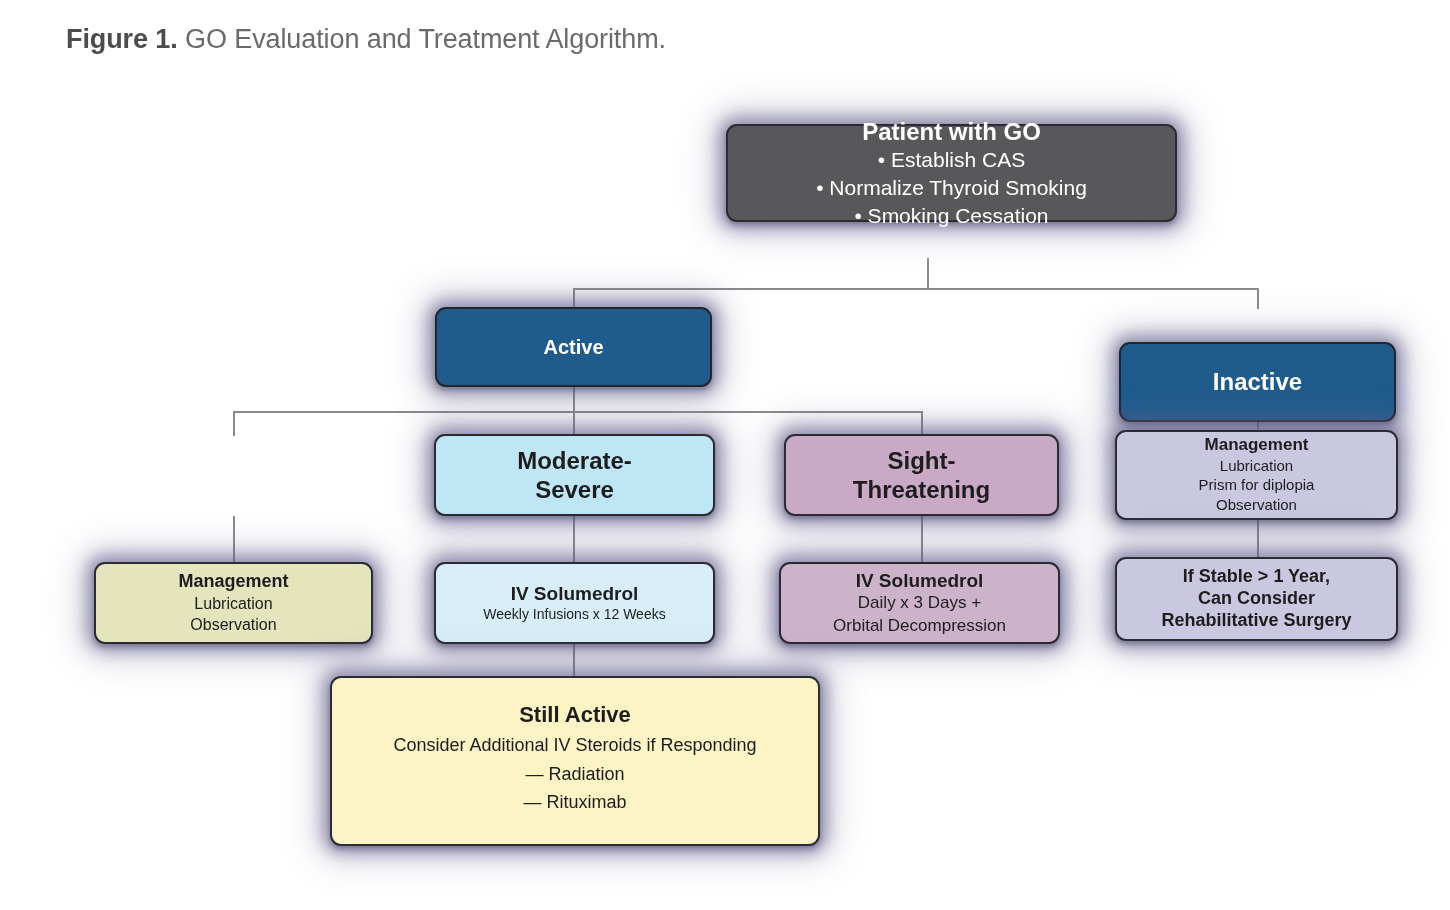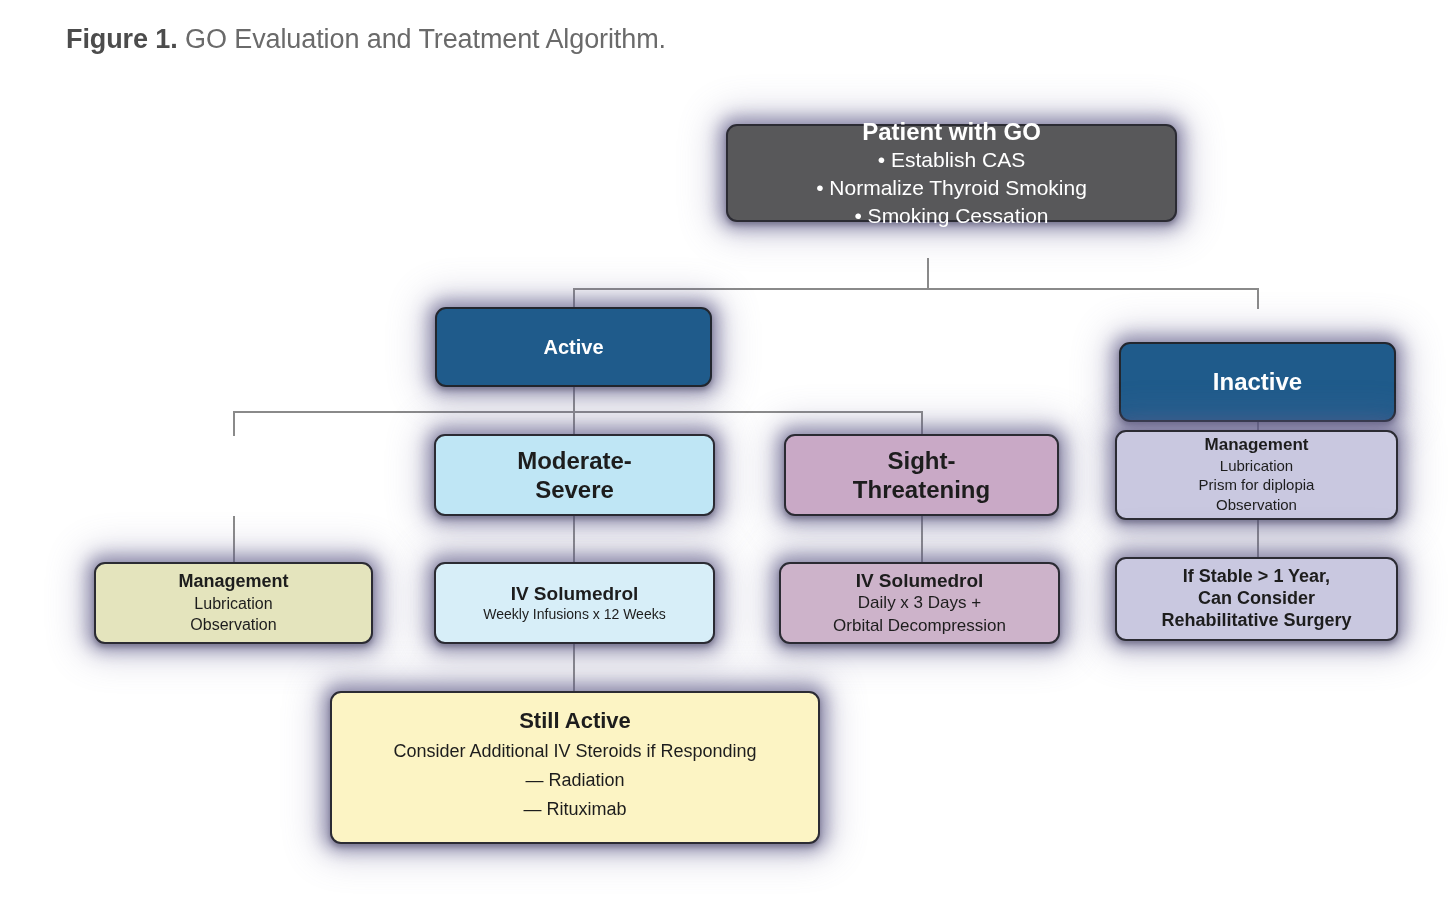--- a/index.html
+++ b/index.html
@@ -113,21 +113,21 @@
   #node-modsev-tx .ttl { font-size: 19px; }
   #node-modsev-tx .sub { font-size: 14px; }
 
   #node-sight-tx      { left: 779px; top: 562px; width: 281px; height: 82px; }
   #node-sight-tx .ttl { font-size: 19px; }
   #node-sight-tx .sub { font-size: 17px; }
 
   #node-rehab      { left: 1115px; top: 557px; width: 283px; height: 84px; }
   #node-rehab .ttl { font-size: 18px; }
 
-  #node-still-active      { left: 330px; top: 691px; width: 490px; height: 153px; }
+  #node-still-active      { left: 330px; top: 676px; width: 490px; height: 170px; }
   #node-still-active .ttl { font-size: 22px; margin-bottom: 5px; }
   #node-still-active .sub { font-size: 18px; margin-bottom: 5px; }
 </style>
 </head>
 <body>
 
 <div id="canvas">
 
   <div id="figure-title">
     <span class="fig-label">Figure 1.</span><span> GO Evaluation and Treatment Algorithm.</span>

